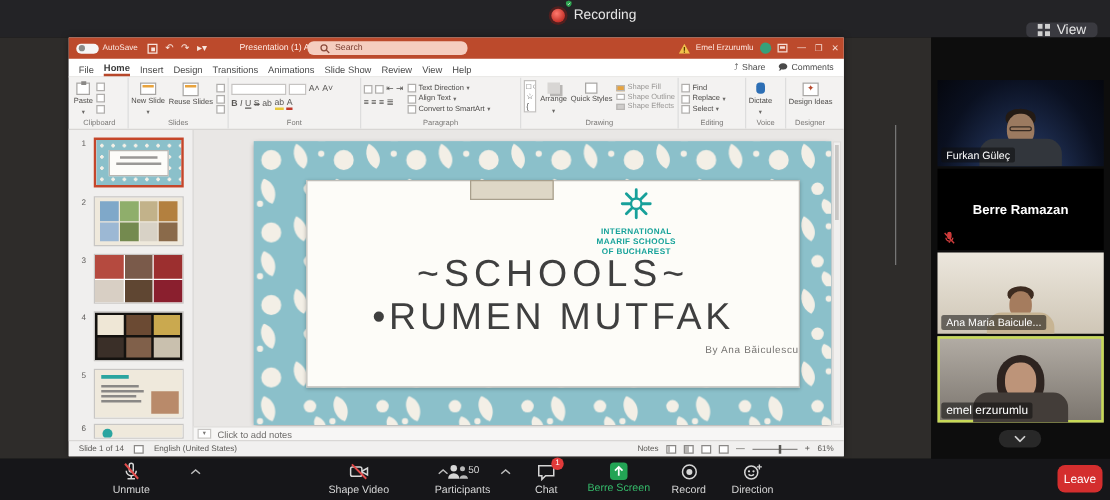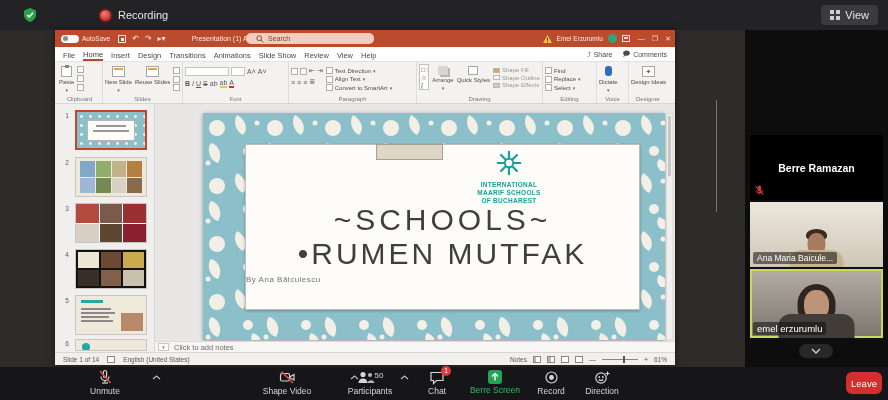--- a/index.html
+++ b/index.html
@@ -1,21 +1,21 @@
 <!DOCTYPE html>
 <html><head>
 <meta charset="utf-8">
 <style>
   * { margin:0; padding:0; box-sizing:border-box; }
   html,body { background:#000; }
   body { font-family:"Liberation Sans", sans-serif; }
   .screen { position:relative; width:888px; height:400px; background:#0d0d0d; overflow:hidden; }
 
   
-  .topbar { position:absolute; left:0; top:0; width:888px; height:30px; background:#232326; display:flex; align-items:center; }
+  .topbar { position:absolute; left:0; top:0; width:888px; height:30px; background:#232326; display:flex; align-items:center;flex-direction:column; }
   .shield { margin-left:22px; }
   .rec { display:flex; align-items:center; gap:7px; margin-left:62px; color:#e6e6e6; font-size:11px; }
   .rec-dot { width:11px; height:11px; border-radius:50%; background:radial-gradient(circle at 40% 35%, #ff7a6e, #c6322a 70%); box-shadow:0 0 0 2px rgba(120,30,25,.55); }
   .view-btn { margin-left:auto; margin-right:10px; height:20px; padding:0 9px; background:#3a3a40; border-radius:4px; display:flex; align-items:center; gap:5px; color:#e6e6e6; font-size:11px; }
 
   
   .shared { position:absolute; left:0; top:30px; width:745px; height:337px; background:#2e2c2a; }
   .artifact { position:absolute; left:716px; top:70px; width:1px; height:112px; background:#8f8f8f; opacity:.75; }
 
   
@@ -34,21 +34,21 @@
   .tb-right { position:absolute; right:4px; top:0; height:17px; display:flex; align-items:center; gap:5px; }
   .tb-user { font-size:6.5px; color:#ffe9e2; white-space:nowrap; }
   .avatar { width:9px; height:9px; border-radius:50%; background:#35a07a; }
   .wing { font-size:7px; color:#f6ddd4; display:flex; gap:7px; margin-left:3px; }
   .ic-ribopt { width:8px; height:7px; border:1px solid #f6ddd4; position:relative; }
   .ic-ribopt::after { content:""; position:absolute; left:1px; top:1px; right:1px; height:1.5px; background:#f6ddd4; }
 
   
   .mbar { height:15px; background:#fff; display:flex; align-items:center; padding:0 8px; gap:8px; font-size:7.5px; color:#4a4a4a; border-bottom:1px solid #e4e2e0; }
   .mi { white-space:nowrap; padding:2px 0 0; }
-  .mi.active { border-bottom:2px solid #b7472a; color:#3b3b3b; font-weight:normal;text-align:center; }
+  .mi.active { border-bottom:2px solid #b7472a; color:#3b3b3b; font-weight:bold;text-align:center; }
   .mright { margin-left:auto; display:flex; gap:10px; align-items:center; font-size:7px; color:#4a4a4a; }
   .mright .mbtn { display:flex; align-items:center; gap:3px; }
 
   
   .ribbon { height:42px; background:#f3f2f1; border-bottom:1px solid #d8d6d4; display:flex; padding:0 2px; overflow:hidden; }
   .rgroup { position:relative; border-right:1px solid #ddd; height:100%; padding:2px 2px 10px; display:flex; gap:3px; overflow:hidden; }
   .rlabel { position:absolute; left:0; right:0; bottom:1px; text-align:center; font-size:6px; color:#7a7876; white-space:nowrap; }
   .bb { display:flex; flex-direction:column; align-items:center; justify-content:flex-start; gap:2px; font-size:6px; color:#4e4c4a; padding-top:2px; white-space:nowrap; }
   .caret { font-size:5px; color:#6a6866; }
   .mini-col { display:flex; flex-direction:column; gap:2px; padding-top:2px; }
@@ -99,21 +99,21 @@
 
   .workarea { position:absolute; left:100px; right:0; top:0; bottom:0; }
   .slide { position:absolute; left:48px; top:9px; width:462px; height:227px; background:#8bc0ca; box-shadow:0 1px 4px rgba(0,0,0,.35); overflow:hidden; }
   .slide svg.pat { position:absolute; inset:0; }
   .card { position:absolute; left:42px; top:31px; width:395px; height:166px; background:#fdfcf8; border:1px solid #bfbdb8; box-shadow:0 1px 3px rgba(0,0,0,.25); }
   .tab { position:absolute; left:130px; top:-1px; width:67px; height:16px; background:#ded7c6; border:1px solid #a89f8c; }
   .logo { position:absolute; left:203px; top:4px; width:120px; text-align:center; }
   .logo-txt { font-size:6.5px; font-weight:bold; color:#16a29a; line-height:8px; letter-spacing:.3px; }
   .stitle1 { position:absolute; left:0; right:0; top:58px; text-align:center; font-size:30px; letter-spacing:4px; color:#3f3f3f; white-space:nowrap; }
   .stitle2 { position:absolute; left:0; right:0; top:92px; text-align:center; font-size:30px; letter-spacing:3px; color:#3f3f3f; white-space:nowrap; }
-  .sby { position:absolute; left:0; right:0; top:130px; text-align:left; font-size:8px; color:#757371; letter-spacing:.5px; }
+  .sby { position:absolute; left:0; right:0; top:130px; text-align:right; font-size:8px; color:#757371; letter-spacing:.5px; }
   .vscroll { position:absolute; right:2px; top:9px; width:7px; height:227px; background:#f0efee; border:1px solid #dddbd9; }
   .vthumb { position:absolute; left:1px; right:1px; top:2px; height:60px; background:#c8c6c4; }
   .notesbar { position:absolute; left:0; right:0; bottom:0; height:11px; background:#f7f6f5; border-top:1px solid #dddbd9; display:flex; align-items:center; gap:5px; padding-left:3px; }
   .ncol { width:11px; height:8px; background:#fff; border:1px solid #c8c6c4; font-size:5px; line-height:7px; text-align:center; color:#7a7876; }
   .ntext { font-size:7.5px; color:#6e6c6a; }
 
   
   .sbar { height:13px; background:#f1f0ef; border-top:1px solid #d9d7d5; display:flex; align-items:center; padding:0 8px; gap:8px; font-size:6.5px; color:#5a5855; }
   .s-right { margin-left:auto; display:flex; align-items:center; gap:6px; }
   .vic { width:8px; height:7px; border:1px solid #8a8886; background:#fff; }
@@ -537,20 +537,29 @@
             </span>
           <span class="zpm">+</span>
           <span>61%</span>
         </div>
       </div>
     </div>
     <div class="artifact"></div>
   </div>
 
   <aside class="sidebar">
+    <div class="tile t-furkan">
+      <div class="person f">
+          <span class="hair"></span>
+          <span class="head"></span>
+          <span class="glasses"></span>
+          <span class="torso"></span>
+        </div>
+      <span class="vname">Furkan Güleç</span>
+    </div>
     <div class="tile t-ana">
       <div class="person a">
           <span class="hair"></span>
           <span class="head"></span>
           <span class="torso"></span>
         </div>
       <span class="vname">Ana Maria Baicule...</span>
     </div>
     <div class="tile t-berre">
       <span class="berre-name">Berre Ramazan</span>

